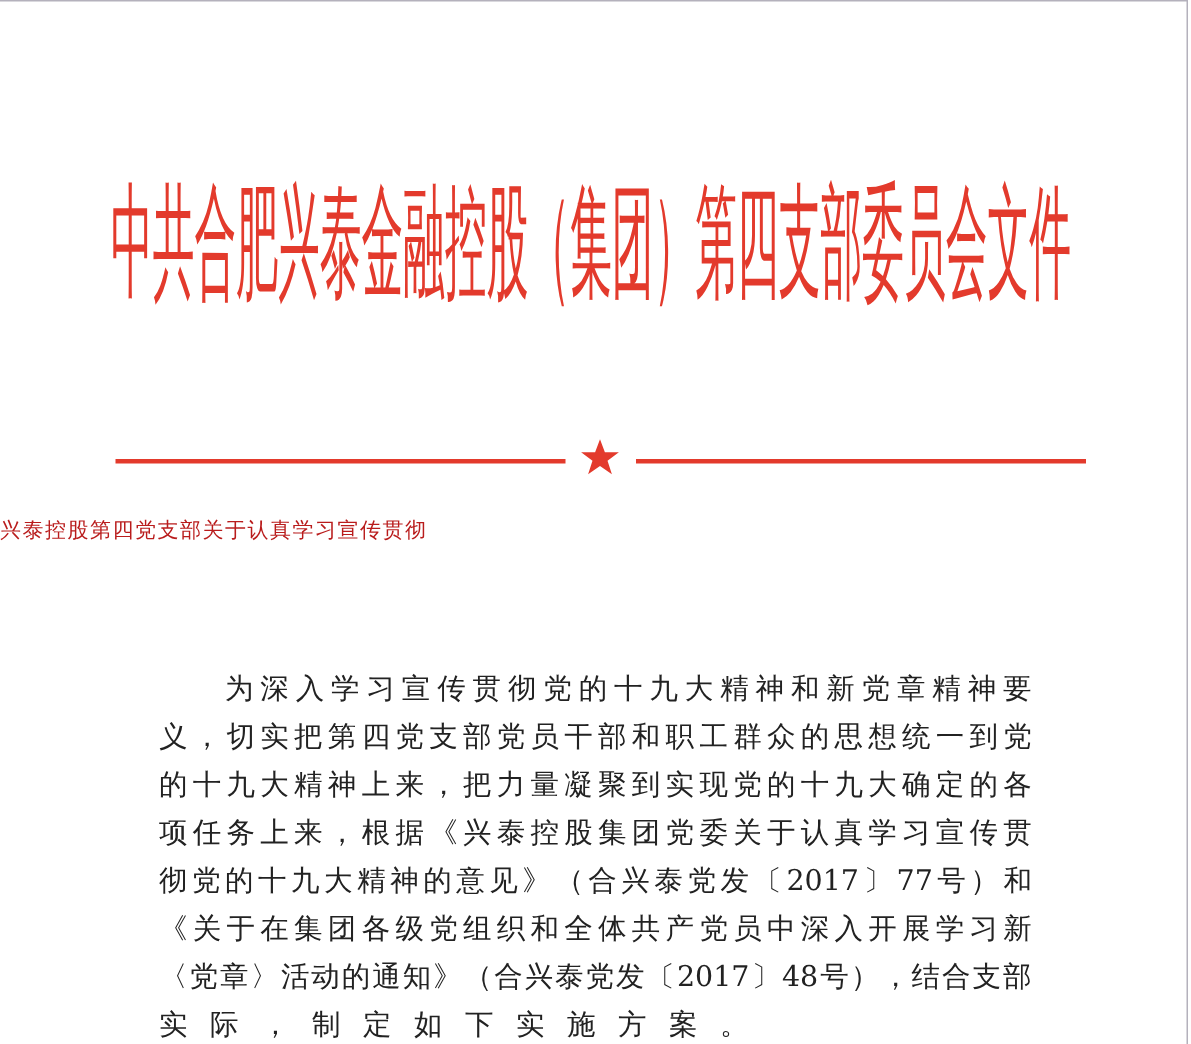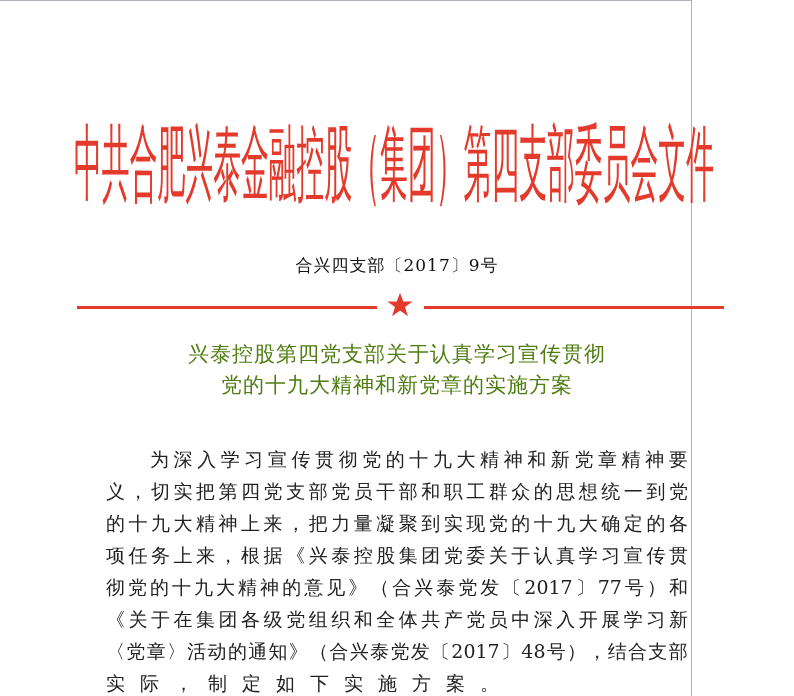--- a/index.html
+++ b/index.html
@@ -10,21 +10,21 @@
     body {
       width: 794px;
       height: 696px;
       overflow: hidden;
       position: relative;
     }
     .page {
       position: absolute;
       left: 0;
       top: 0;
-      width: 692px;
+      width: 792px;
       height: 696px;
       background: #ffffff;
       border-top: 1px solid #b4b1bc;
       border-right: 1px solid #b4b1bc;
       box-sizing: border-box;
     }
     .doc-header-wrap {
       position: absolute;
       left: 74px;
       top: 112px;
@@ -76,25 +76,25 @@
       left: 386px;
       top: 290px;
       width: 28px;
       height: 28px;
     }
     .subject {
       position: absolute;
       left: 0;
       top: 338px;
       width: 794px;
-      text-align: center;
+      text-align: left;
       font-family: "DejaVu Sans", "Liberation Sans", sans-serif;
-      font-size: 21px;
+      font-size: 14px;
       line-height: 31px;
-      color: #4d7c0f;
+      color: #b91c1c;
       letter-spacing: 1px;
     }
     .subject div {
       white-space: nowrap;
     }
     .body-text {
       position: absolute;
       left: 106px;
       top: 442px;
       width: 582px;
@@ -119,31 +119,29 @@
   </style>
 </head>
 <body>
 
 <div class="page">
 
   <div class="doc-header-wrap">
     <div class="doc-header-inner" style="transform: translateX(-50%) scaleX(0.434783) scaleY(1.3);">中共合肥兴泰金融控股（集团）第四支部委员会文件</div>
   </div>
 
-  <div class="doc-number">合兴四支部〔2017〕9号</div>
 
   <div class="divider divider-left"></div>
   <svg class="star" viewBox="0 0 24 24">
     <polygon points="12,1.5 14.8,9 22.8,9 16.3,13.8 18.8,21.6 12,16.8 5.2,21.6 7.7,13.8 1.2,9 9.2,9" fill="#e33a2c"></polygon>
   </svg>
   <div class="divider divider-right"></div>
 
   <div class="subject">
     <div>兴泰控股第四党支部关于认真学习宣传贯彻</div>
-    <div>党的十九大精神和新党章的实施方案</div>
   </div>
 
   <div class="body-text">
     <div class="body-line first">
         <span>为</span>
         <span>深</span>
         <span>入</span>
         <span>学</span>
         <span>习</span>
         <span>宣</span>

